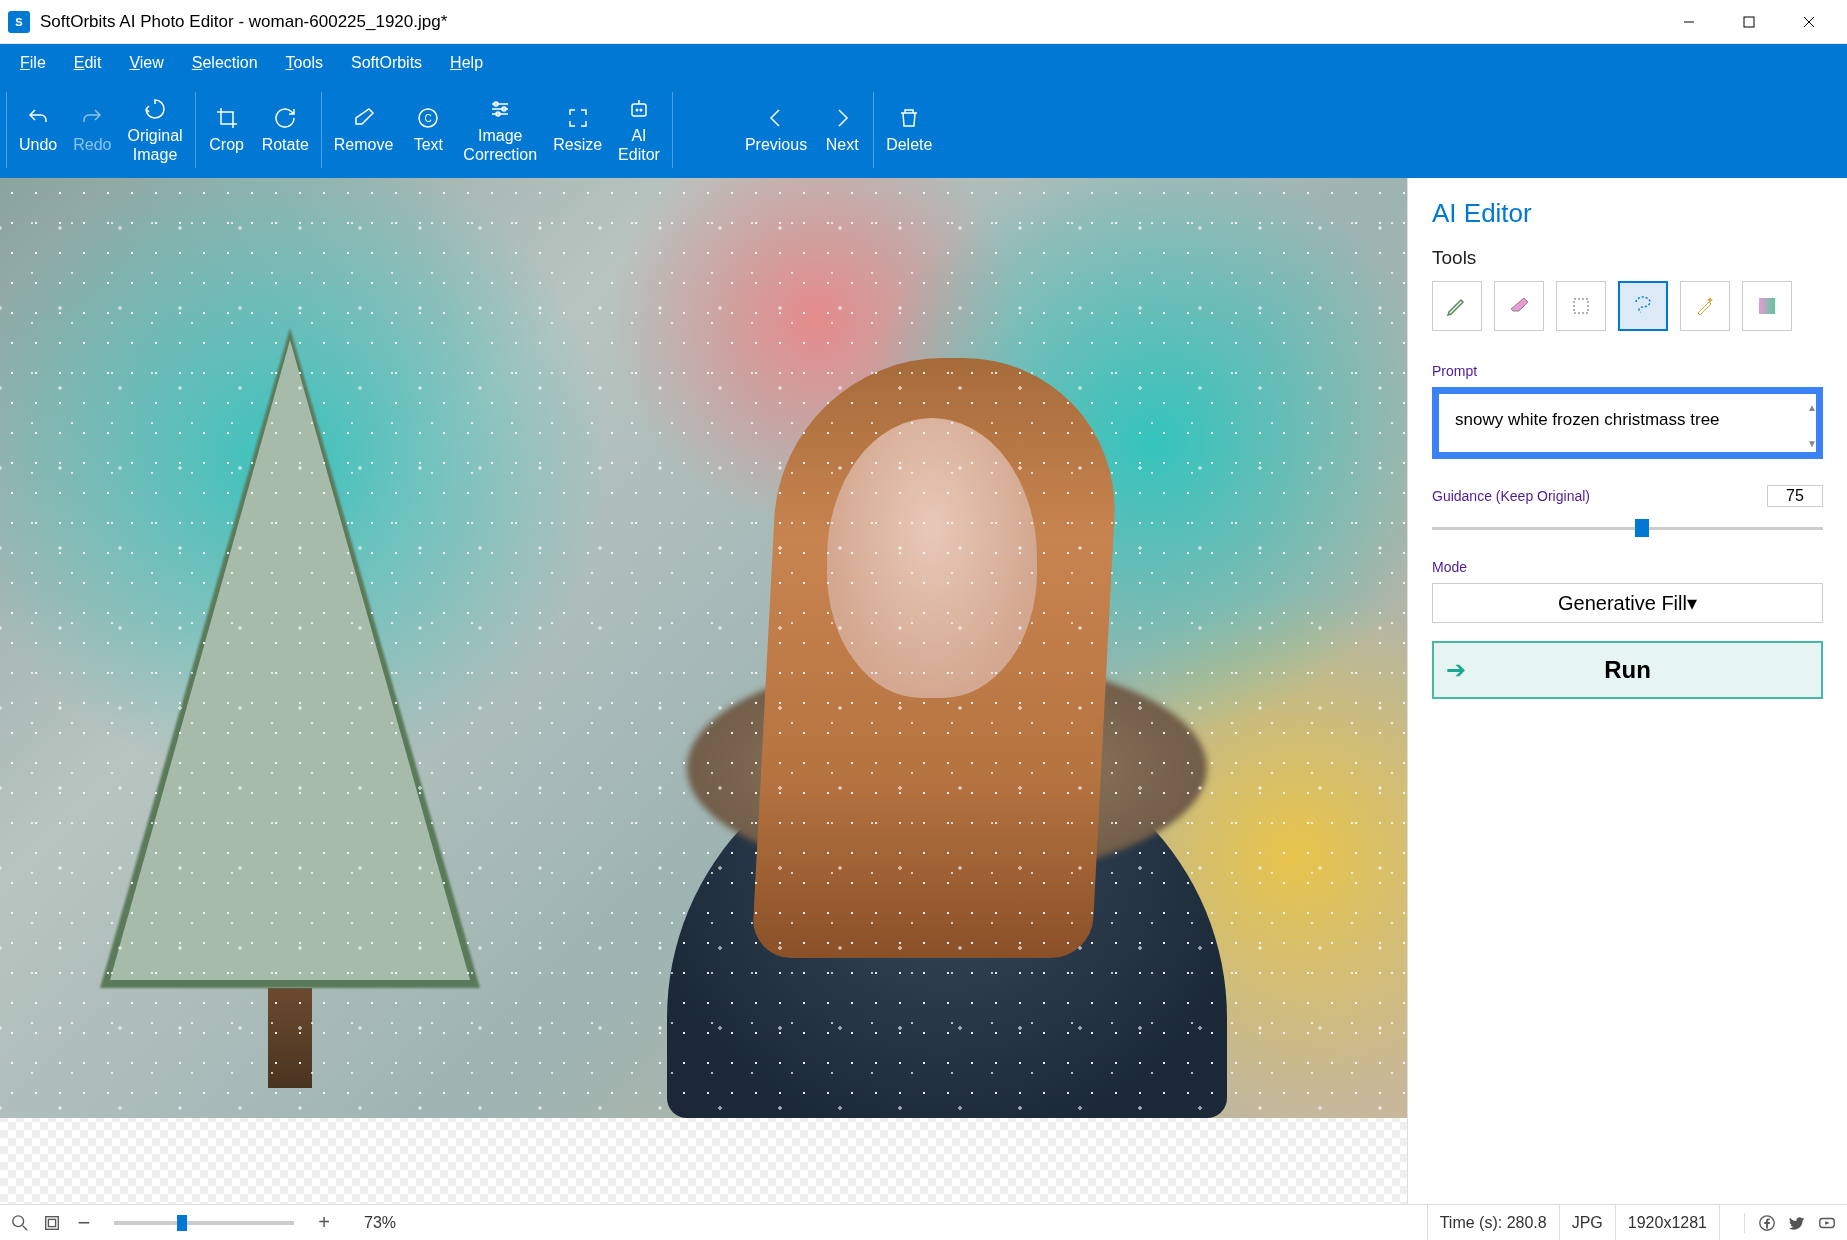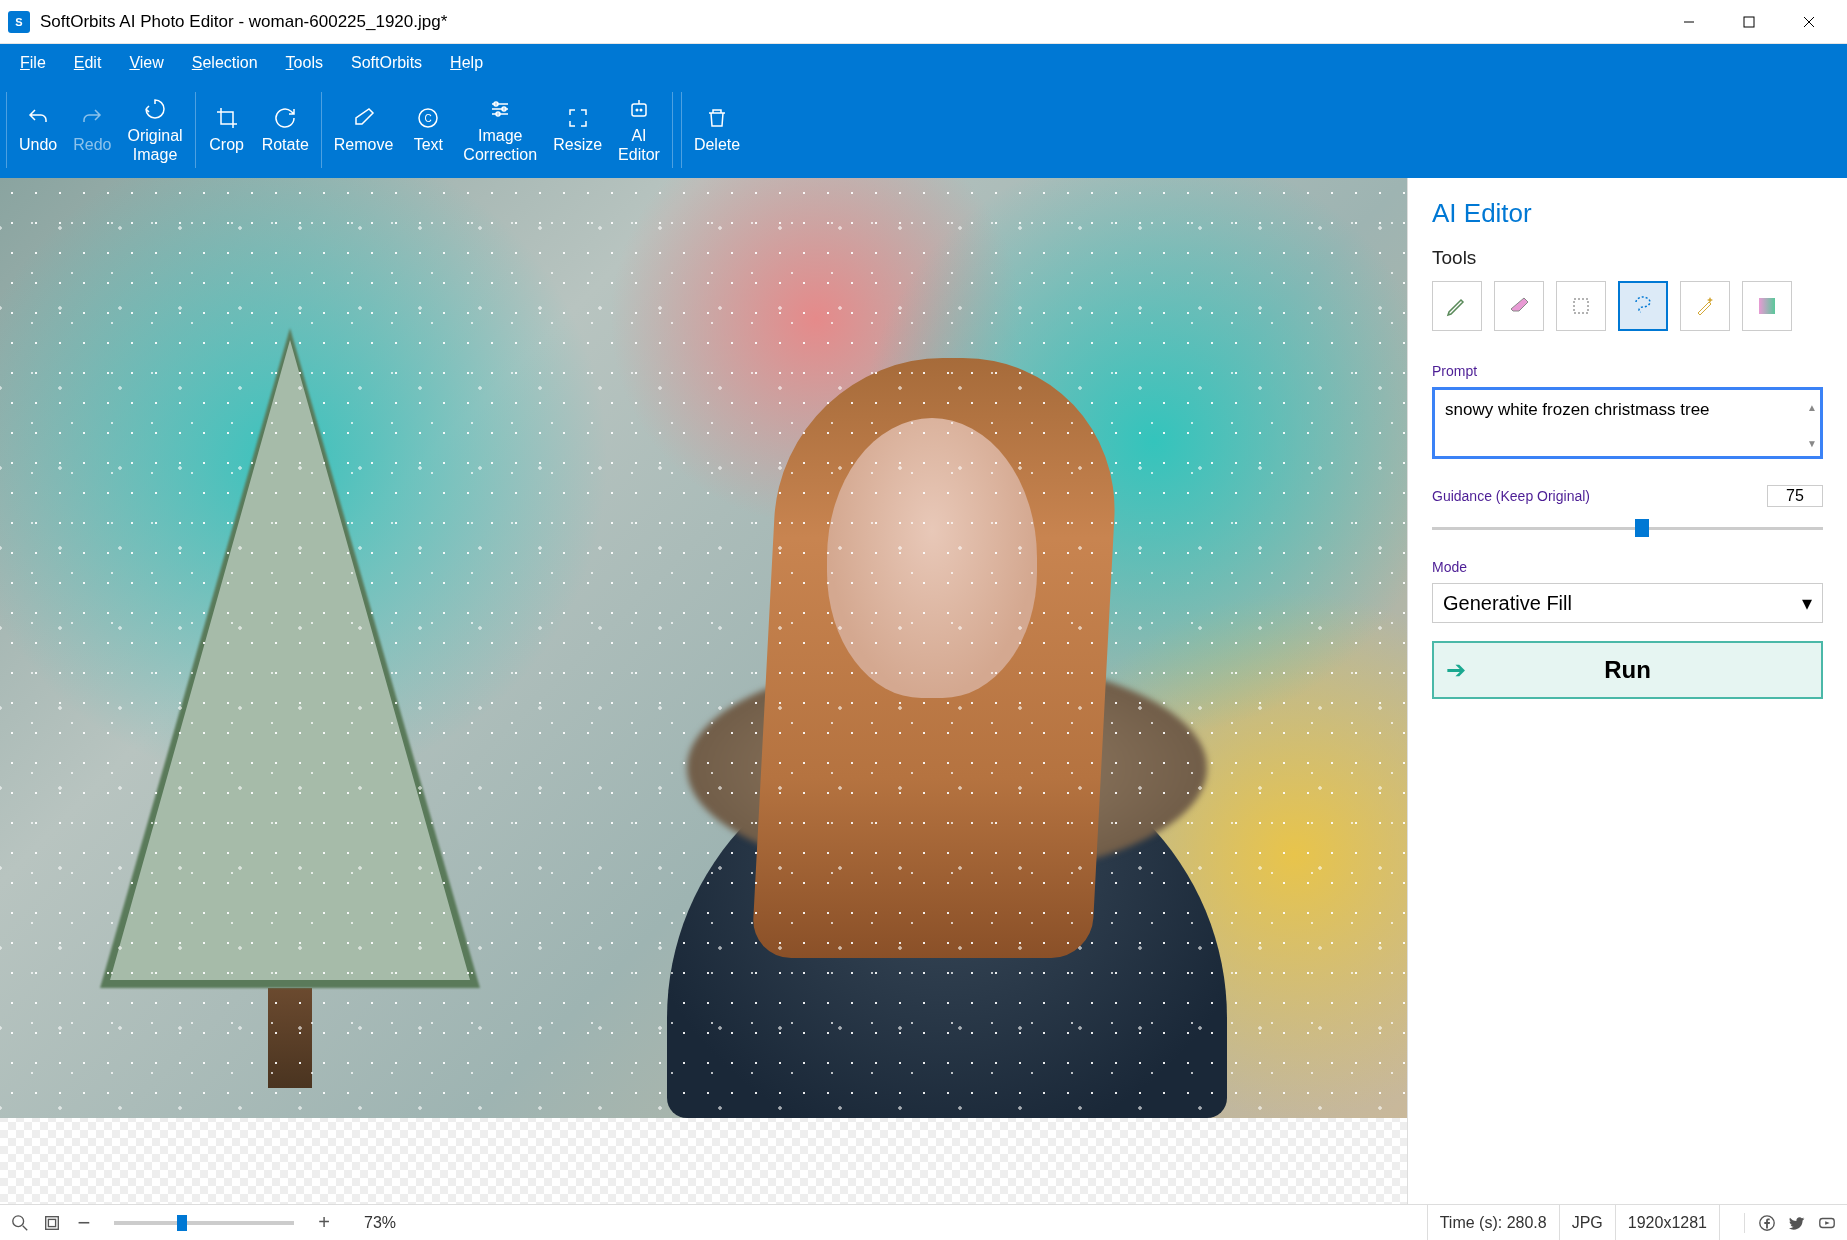--- a/index.html
+++ b/index.html
@@ -57,30 +57,30 @@
 
 
 .sidepanel { width: 440px; background: #fff; border-left: 1px solid #ddd; padding: 20px 24px; overflow-y: auto; }
 .sp-title { color: #0078d4; font-size: 26px; font-weight: 400; margin-bottom: 18px; }
 .sp-section-label { font-size: 19px; color: #222; margin-bottom: 12px; }
 .tools-row { display: flex; gap: 12px; margin-bottom: 32px; }
 .tool-btn { width: 50px; height: 50px; border: 1px solid #ccc; background: #fff; display: flex; align-items: center; justify-content: center; cursor: pointer; }
 .tool-btn.active { border: 2px solid #0078d4; background: #dceaf7; }
 .tool-btn svg { width: 24px; height: 24px; }
 .sp-label { font-size: 14px; color: #4c1d95; margin-top: 22px; margin-bottom: 8px; }
-.prompt-box { width: 100%; height: 72px; border: 3px solid #3b82f6; padding: 10px; font-size: 17px; resize: none; position: relative; }
+.prompt-box { width: 100%; height: 72px; border: 7px solid #3b82f6; padding: 16px; font-size: 17px; resize: none; position: relative; }
 .prompt-wrap { position: relative; }
 .spin { position: absolute; right: 2px; top: 2px; bottom: 2px; width: 18px; display: flex; flex-direction: column; }
 .spin div { flex: 1; display: flex; align-items: center; justify-content: center; cursor: pointer; color: #888; font-size: 10px; }
 .guidance-row { display: flex; justify-content: space-between; align-items: center; margin-top: 22px; gap: 8px; }
 .num-input { width: 56px; height: 22px; border: 1px solid #ccc; text-align: center; font-size: 16px; }
 .slider-wrap { margin-top: 12px; height: 18px; position: relative; }
 .slider-track { position: absolute; top: 8px; left: 0; right: 0; height: 3px; background: #ccc; }
 .slider-thumb { position: absolute; top: 0; width: 14px; height: 18px; background: #0078d4; cursor: pointer; }
-.mode-select { width: 100%; height: 40px; border: 1px solid #ccc; padding: 0 10px; font-size: 20px; background: #fff; display: flex; align-items: center; justify-content: space-between; cursor: pointer; }
+.mode-select { width: 100%; height: 40px; border: 1px solid #ccc; padding: 0 10px; font-size: 20px; background: #fff; display: flex; align-items: center; justify-content: center; cursor: pointer; }
 .run-btn { width: 100%; height: 58px; border: 2px solid #4ab8a8; background: #e6f5f2; display: flex; align-items: center; cursor: pointer; margin-top: 18px; position: relative; }
 .run-btn .arrow { position: absolute; left: 12px; color: #1ba890; font-size: 24px; }
 .run-btn .label { flex: 1; text-align: center; font-size: 24px; font-weight: 600; color: #000; }
 .iter-row { display: flex; justify-content: space-between; align-items: center; margin-top: 24px; }
 
 
 .statusbar { height: 36px; background: #fff; border-top: 1px solid #ddd; display: flex; align-items: center; padding: 0 10px; font-size: 16px; color: #333; }
 .sb-left { display: flex; align-items: center; gap: 12px; }
 .sb-icon { width: 20px; height: 20px; cursor: pointer; display: flex; align-items: center; justify-content: center; }
 .sb-icon svg { width: 18px; height: 18px; stroke: #555; fill: none; stroke-width: 1.5; }
@@ -222,20 +222,38 @@
             <circle cx="10" cy="13" r="1.5" fill="#fff" stroke="none"></circle>
             <circle cx="14" cy="13" r="1.5" fill="#fff" stroke="none"></circle>
             <line x1="12" y1="3" x2="12" y2="7"></line>
           </svg>
         </div>
       <div class="tb-label">AI
 Editor</div>
     </div>
   </div>
   <div class="tb-sep"></div>
+  <div class="tb-group" style="margin-left:60px;">
+    <div class="tb-btn">
+      <div class="tb-icon">
+          <svg viewBox="0 0 24 24">
+            <path d="M15 4l-8 8 8 8"></path>
+          </svg>
+        </div>
+      <div class="tb-label">Previous</div>
+    </div>
+    <div class="tb-btn">
+      <div class="tb-icon">
+          <svg viewBox="0 0 24 24">
+            <path d="M9 4l8 8-8 8"></path>
+          </svg>
+        </div>
+      <div class="tb-label">Next</div>
+    </div>
+  </div>
   <div class="tb-sep"></div>
   <div class="tb-group">
     <div class="tb-btn">
       <div class="tb-icon">
           <svg viewBox="0 0 24 24">
             <path d="M4 7h16M8 7V4h8v3M6 7l1 13h10l1-13"></path>
           </svg>
         </div>
       <div class="tb-label">Delete</div>
     </div>

